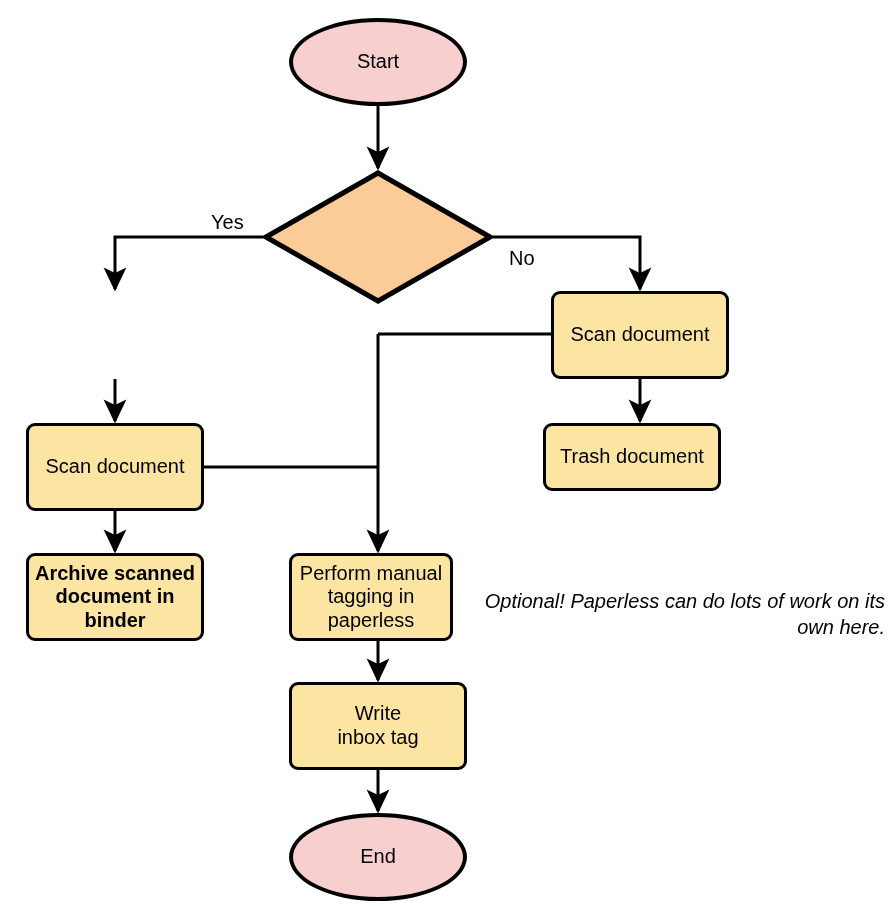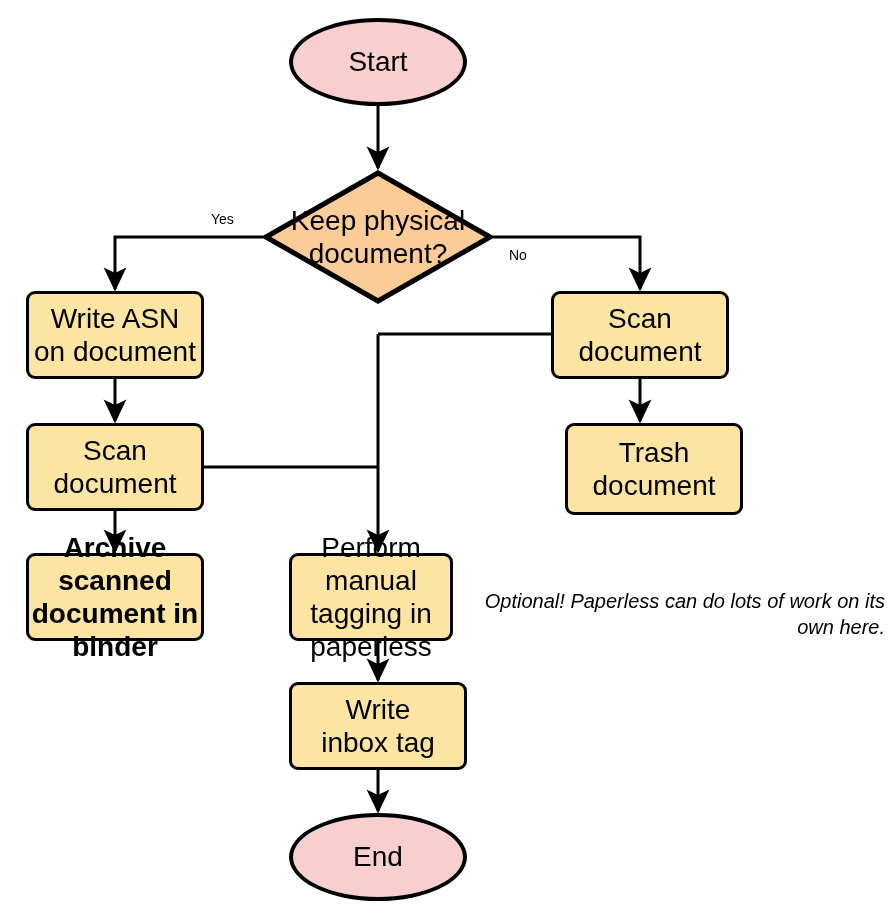--- a/index.html
+++ b/index.html
@@ -27,21 +27,21 @@
     height: 907px;
   }
   .node {
     position: absolute;
     box-sizing: border-box;
     display: flex;
     align-items: center;
     justify-content: center;
     text-align: center;
     color: #000000;
-    font-size: 28px;
+    font-size: 20px;
     line-height: 1.18;
     white-space: pre-line;
     z-index: 3;
   }
   .node.process {
     border: 3px solid #000000;
     border-radius: 9px;
     background: #fce5a2;
   }
   .node.terminator {
@@ -60,21 +60,21 @@
     width: 100%;
     height: 100%;
     z-index: 1;
   }
   .decision-label {
     position: relative;
     z-index: 2;
   }
   .edge-label {
     position: absolute;
-    font-size: 14px;
+    font-size: 20px;
     color: #000000;
     z-index: 4;
     background: transparent;
   }
   .annotation {
     position: absolute;
     font-style: italic;
     font-size: 20px;
     line-height: 1.3;
     color: #000000;
@@ -123,44 +123,38 @@
   </svg>
 
   <div class="node terminator" style="left:289px; top:18px; width:178px; height:88px;">
     <span>Start</span>
   </div>
 
   <div class="node decision" style="left:263px; top:170px; width:230px; height:134px;">
     <svg class="decision-shape" viewBox="0 0 230 134" preserveAspectRatio="none" xmlns="http://www.w3.org/2000/svg">
       <polygon points="115,3 227,67 115,131 3,67" fill="#fbcb98" stroke="#000000" stroke-width="5" vector-effect="non-scaling-stroke"></polygon>
     </svg>
-    <span class="decision-label">Keep physical
-document?</span>
   </div>
 
-  <div class="node process" style="left:26px; top:291px; width:178px; height:88px;">
-    <span>Write ASN
-on document</span>
-  </div>
 
   <div class="node process" style="left:26px; top:423px; width:178px; height:88px;">
     <span>Scan document</span>
   </div>
 
   <div class="node process" style="left:26px; top:553px; width:178px; height:88px;font-weight:bold;">
     <span>Archive scanned
 document in
 binder</span>
   </div>
 
   <div class="node process" style="left:551px; top:291px; width:178px; height:88px;">
     <span>Scan document</span>
   </div>
 
-  <div class="node process" style="left:565px; top:423px; width:178px; height:92px;">
+  <div class="node process" style="left:543px; top:423px; width:178px; height:68px;">
     <span>Trash document</span>
   </div>
 
   <div class="node process" style="left:289px; top:553px; width:164px; height:88px;">
     <span>Perform manual
 tagging in
 paperless</span>
   </div>
 
   <div class="node process" style="left:289px; top:682px; width:178px; height:88px;">

